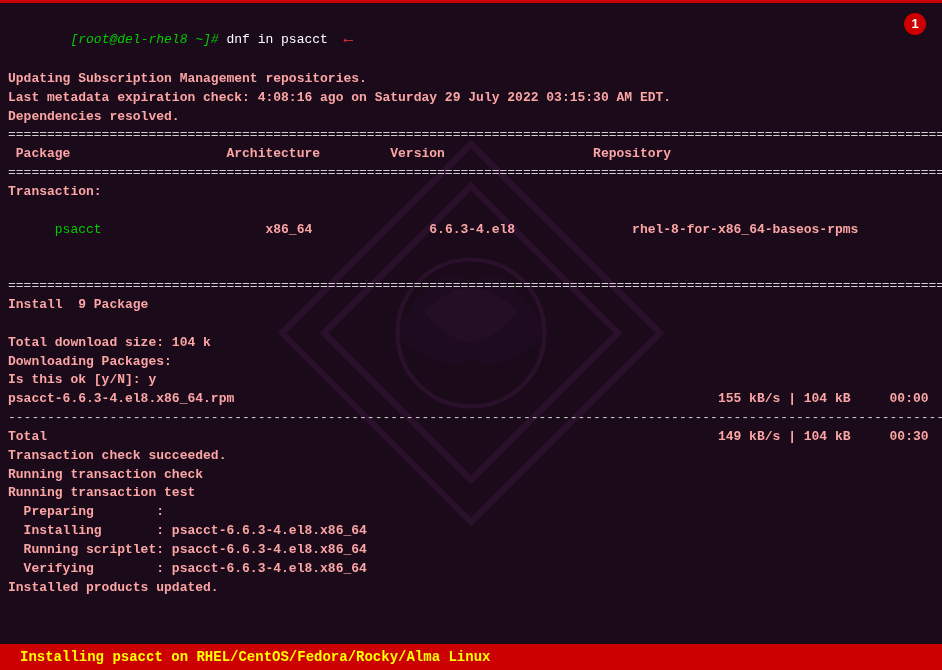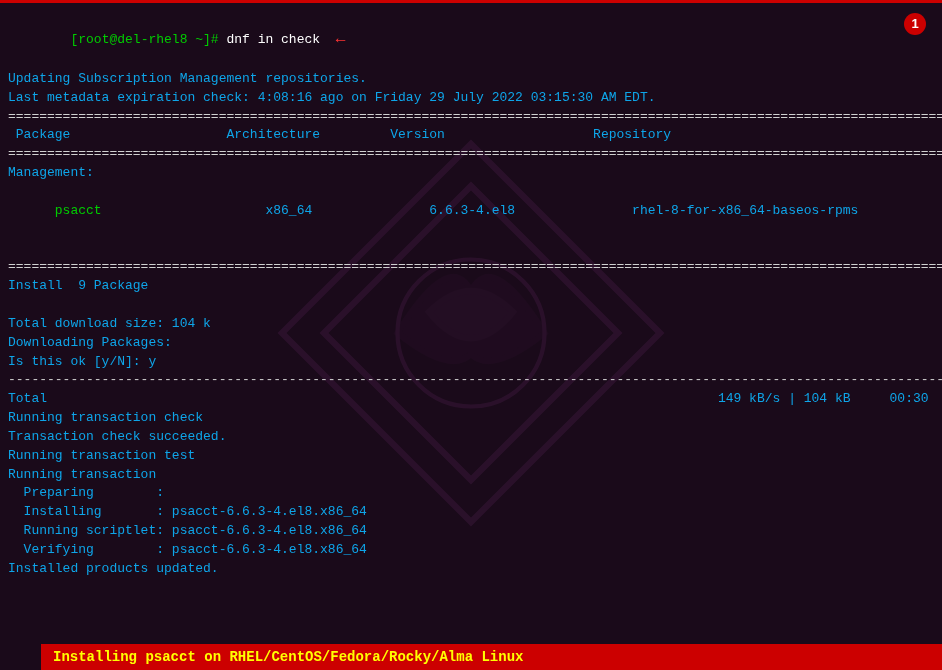--- a/index.html
+++ b/index.html
@@ -44,24 +44,24 @@
       z-index: 2;
       padding: 6px 8px;
       line-height: 1.45;
     }
 
     .line {
       display: block;
       white-space: pre;
     }
 
-    .prompt-green { color: #00cc00; }
+    .prompt-green { color: #00cc00; font-style: italic; }
     .prompt-white { color: #ffffff; }
     .text-green { color: #00cc00; margin-top: 40px; }
-    .text-default { color: #0ea5e9; }
+    .text-default { color: #fca5a5; font-weight: bold; }
 
     .separator {
       color: #d0d0d0;
     }
 
     .step-badge {
       position: absolute;
       right: 8px;
       top: 4px;
       background: #cc0000;
@@ -87,25 +87,24 @@
     .bottom-banner {
       position: absolute;
       bottom: 0;
       left: 0;
       right: 0;
       background: #cc0000;
       color: #ffff00;
       font-weight: bold;
       font-size: 14px;
       font-family: 'Courier New', Courier, monospace;
-      padding: 5px 12px;
+      padding: 5px 20px;
       z-index: 10;
       display: flex;
       align-items: center;
-      margin-left: 41px;
     }
 
     
     .top-border {
       width: 100%;
       height: 3px;
       background: #cc0000;
     }
   </style>
 </head>
@@ -130,47 +129,48 @@
 
         <path d="M160,180 Q200,140 240,180 Q200,230 160,180 Z" fill="#cc55cc" opacity="0.4"></path>
       </g>
     </svg>
   </div>
 
   <div class="terminal-content">
 
     <div style="position:relative; display:flex; align-items:center; padding-right: 30px;">
       <span style="white-space:pre;">
-        <span class="prompt-green">[root@del-rhel8 ~]# </span><span class="prompt-white">dnf in check</span>  <span class="arrow-red">←</span>
+        <span class="prompt-green">[root@del-rhel8 ~]# </span><span class="prompt-white">dnf in psacct</span>  <span class="arrow-red">←</span>
       </span>
       <div class="step-badge">1</div>
     </div>
 
     <span class="line text-default">Updating Subscription Management repositories.</span>
-    <span class="line text-default">Last metadata expiration check: 4:08:16 ago on Friday 29 July 2022 03:15:30 AM EDT.</span>
+    <span class="line text-default">Last metadata expiration check: 4:08:16 ago on Saturday 29 July 2022 03:15:30 AM EDT.</span>
+    <span class="line text-default">Dependencies resolved.</span>
     <span class="line separator">================================================================================================================================================</span>
     <span class="line text-default"> Package                    Architecture         Version                   Repository                                     Size</span>
     <span class="line separator">================================================================================================================================================</span>
-    <span class="line text-default">Management:</span>
+    <span class="line text-default">Transaction:</span>
     <span class="line">
       <span class="text-green">psacct</span><span class="text-default">                     x86_64               6.6.3-4.el8               rhel-8-for-x86_64-baseos-rpms                 104 k</span>
     </span>
     <span class="line">&nbsp;</span>
     <span class="line separator">================================================================================================================================================</span>
     <span class="line text-default">Install  9 Package</span>
     <span class="line">&nbsp;</span>
     <span class="line text-default">Total download size: 104 k</span>
     <span class="line text-default">Downloading Packages:</span>
     <span class="line text-default">Is this ok [y/N]: y</span>
+    <span class="line text-default">psacct-6.6.3-4.el8.x86_64.rpm                                                              155 kB/s | 104 kB     00:00    </span>
     <span class="line separator">------------------------------------------------------------------------------------------------------------------------------------------------</span>
     <span class="line text-default">Total                                                                                      149 kB/s | 104 kB     00:30    </span>
+    <span class="line text-default">Transaction check succeeded.</span>
     <span class="line text-default">Running transaction check</span>
-    <span class="line text-default">Transaction check succeeded.</span>
     <span class="line text-default">Running transaction test</span>
-    <span class="line text-default">Running transaction</span>
     <span class="line text-default">  Preparing        :                                                                                                           1/1</span>
     <span class="line text-default">  Installing       : psacct-6.6.3-4.el8.x86_64                                                                               1/1</span>
     <span class="line text-default">  Running scriptlet: psacct-6.6.3-4.el8.x86_64                                                                               1/1</span>
     <span class="line text-default">  Verifying        : psacct-6.6.3-4.el8.x86_64                                                                               1/1</span>
     <span class="line text-default">Installed products updated.</span>
 
   </div>
 
   <div class="bottom-banner">
     <span>Installing psacct on RHEL/CentOS/Fedora/Rocky/Alma Linux</span>

